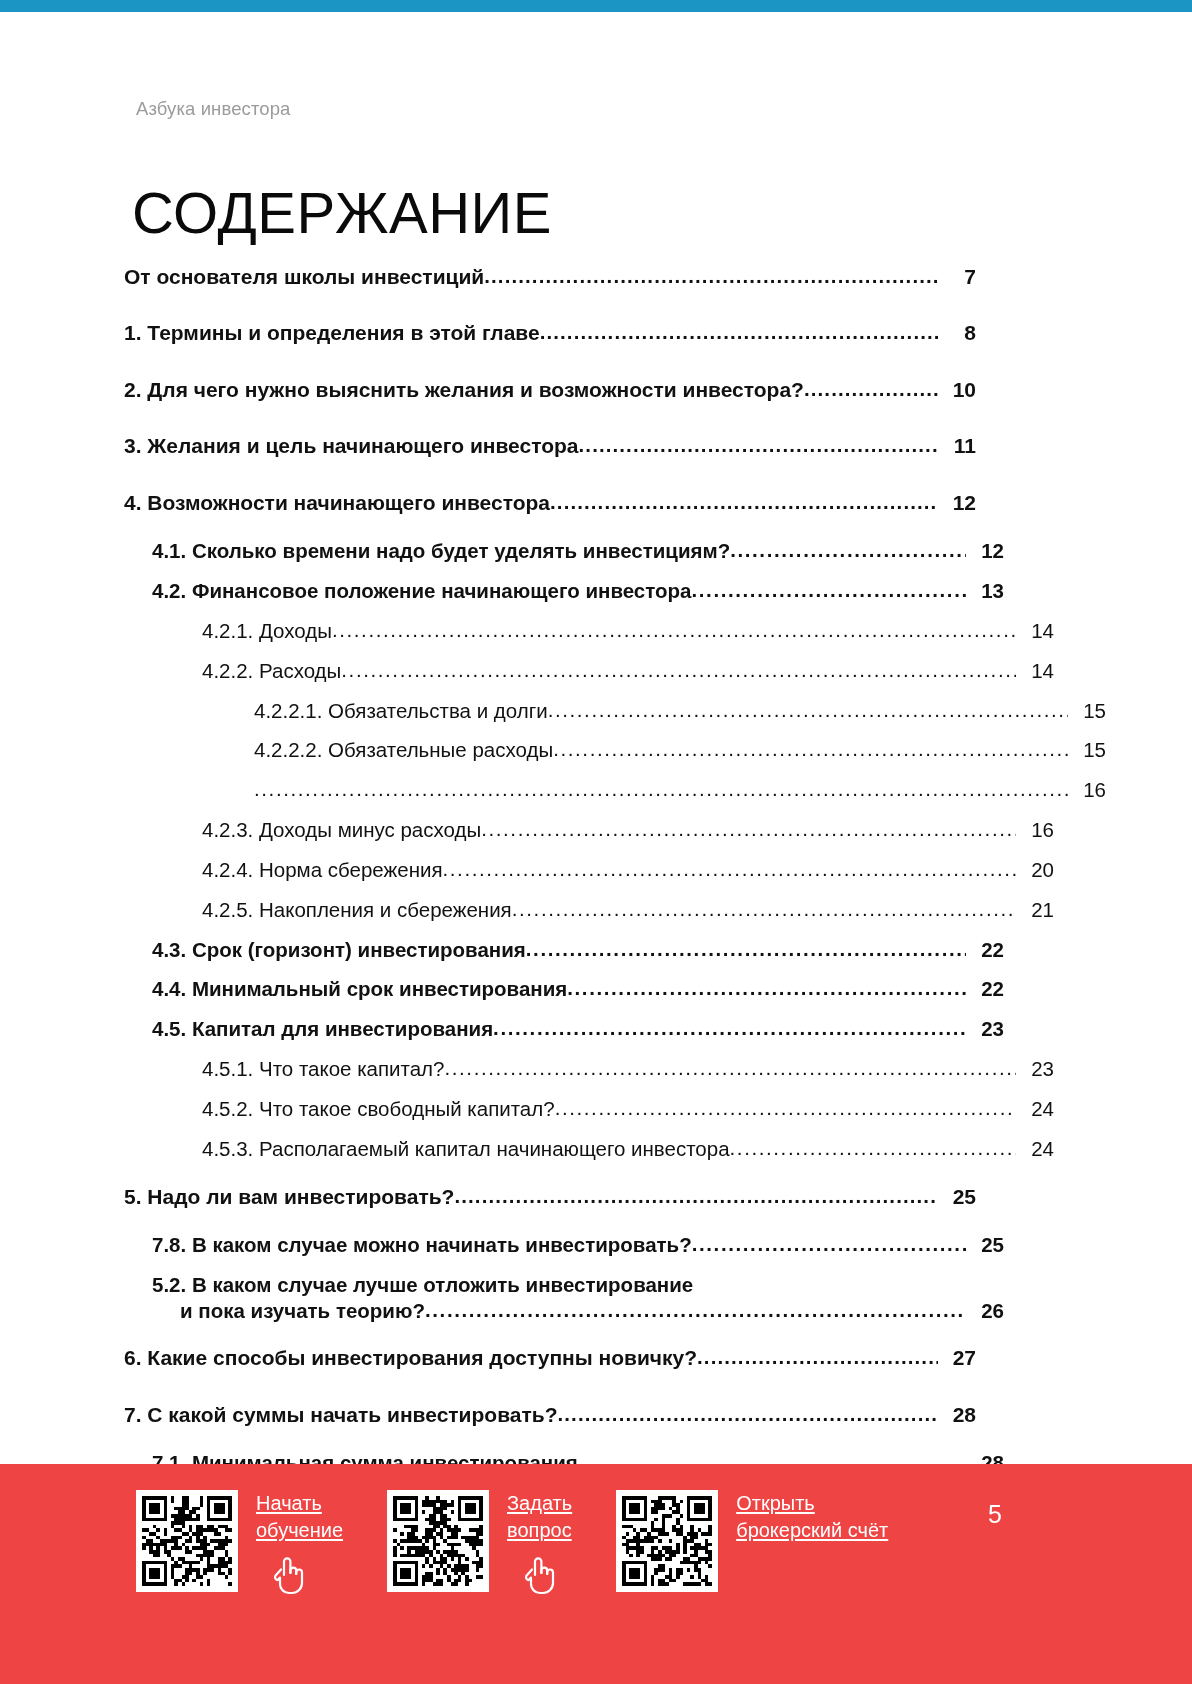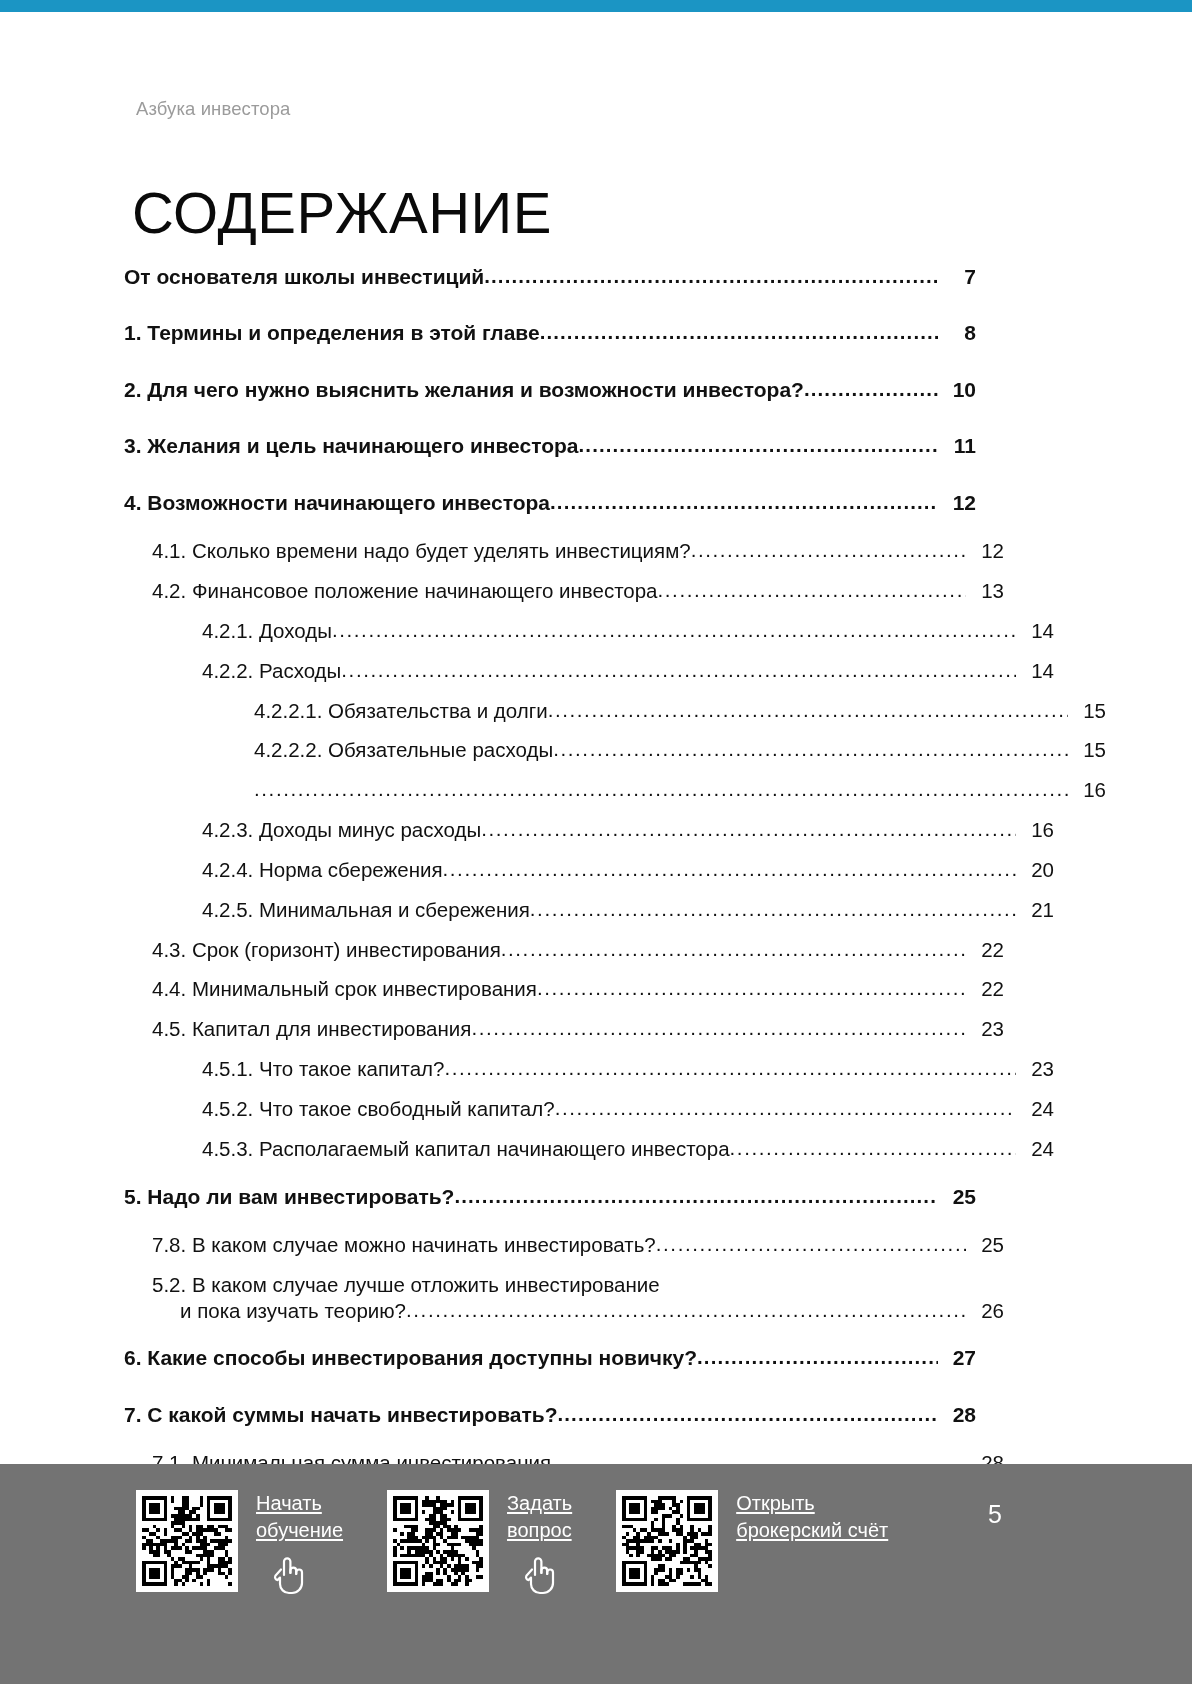--- a/index.html
+++ b/index.html
@@ -97,21 +97,21 @@
     min-width: 34px;
     padding-left: 4px;
     white-space: pre;
   }
 
   
   .lvl-0 { font-weight: bold; padding-top: 15px; padding-bottom: 15px; font-size: 21px; }
   .lvl-0 .toc-leader { letter-spacing: 1.1px; font-weight: bold; }
   .lvl-0 .toc-page { font-weight: bold; }
 
-  .lvl-1 { padding-left: 28px;  padding-top: 7px; padding-bottom: 7px; }
+  .lvl-1 { padding-left: 28px;  padding-top: 7px; padding-bottom: 7px; font-weight: bold; }
   .lvl-2 { padding-left: 78px;  padding-top: 7px; padding-bottom: 7px; }
   .lvl-3 { padding-left: 130px; padding-top: 7px; padding-bottom: 7px; }
 
   
   .toc-entry.wrap {
     display: block;
     padding-left: 28px;
     padding-top: 7px;
     padding-bottom: 7px;
   }
@@ -127,21 +127,21 @@
     box-sizing: border-box;
   }
 
   
   .footer {
     position: absolute;
     left: 0;
     top: 1464px;
     width: 1192px;
     height: 220px;
-    background: #737373;
+    background: #ef4444;
   }
 
   .footer-inner {
     position: absolute;
     left: 136px;
     top: 26px;
     display: flex;
     align-items: flex-start;
   }
 
@@ -272,21 +272,21 @@
         <span class="toc-label">4.2.3. Доходы минус расходы</span>
         <span class="toc-leader">..................................................................................................................</span>
         <span class="toc-page">16</span>
       </div>
       <div class="toc-entry lvl-2">
         <span class="toc-label">4.2.4. Норма сбережения</span>
         <span class="toc-leader">..................................................................................................................</span>
         <span class="toc-page">20</span>
       </div>
       <div class="toc-entry lvl-2">
-        <span class="toc-label">4.2.5. Минимальная и сбережения</span>
+        <span class="toc-label">4.2.5. Накопления и сбережения</span>
         <span class="toc-leader">..................................................................................................................</span>
         <span class="toc-page">21</span>
       </div>
       <div class="toc-entry lvl-1">
         <span class="toc-label">4.3. Срок (горизонт) инвестирования</span>
         <span class="toc-leader">..................................................................................................................</span>
         <span class="toc-page">22</span>
       </div>
       <div class="toc-entry lvl-1">
         <span class="toc-label">4.4. Минимальный срок инвестирования</span>

